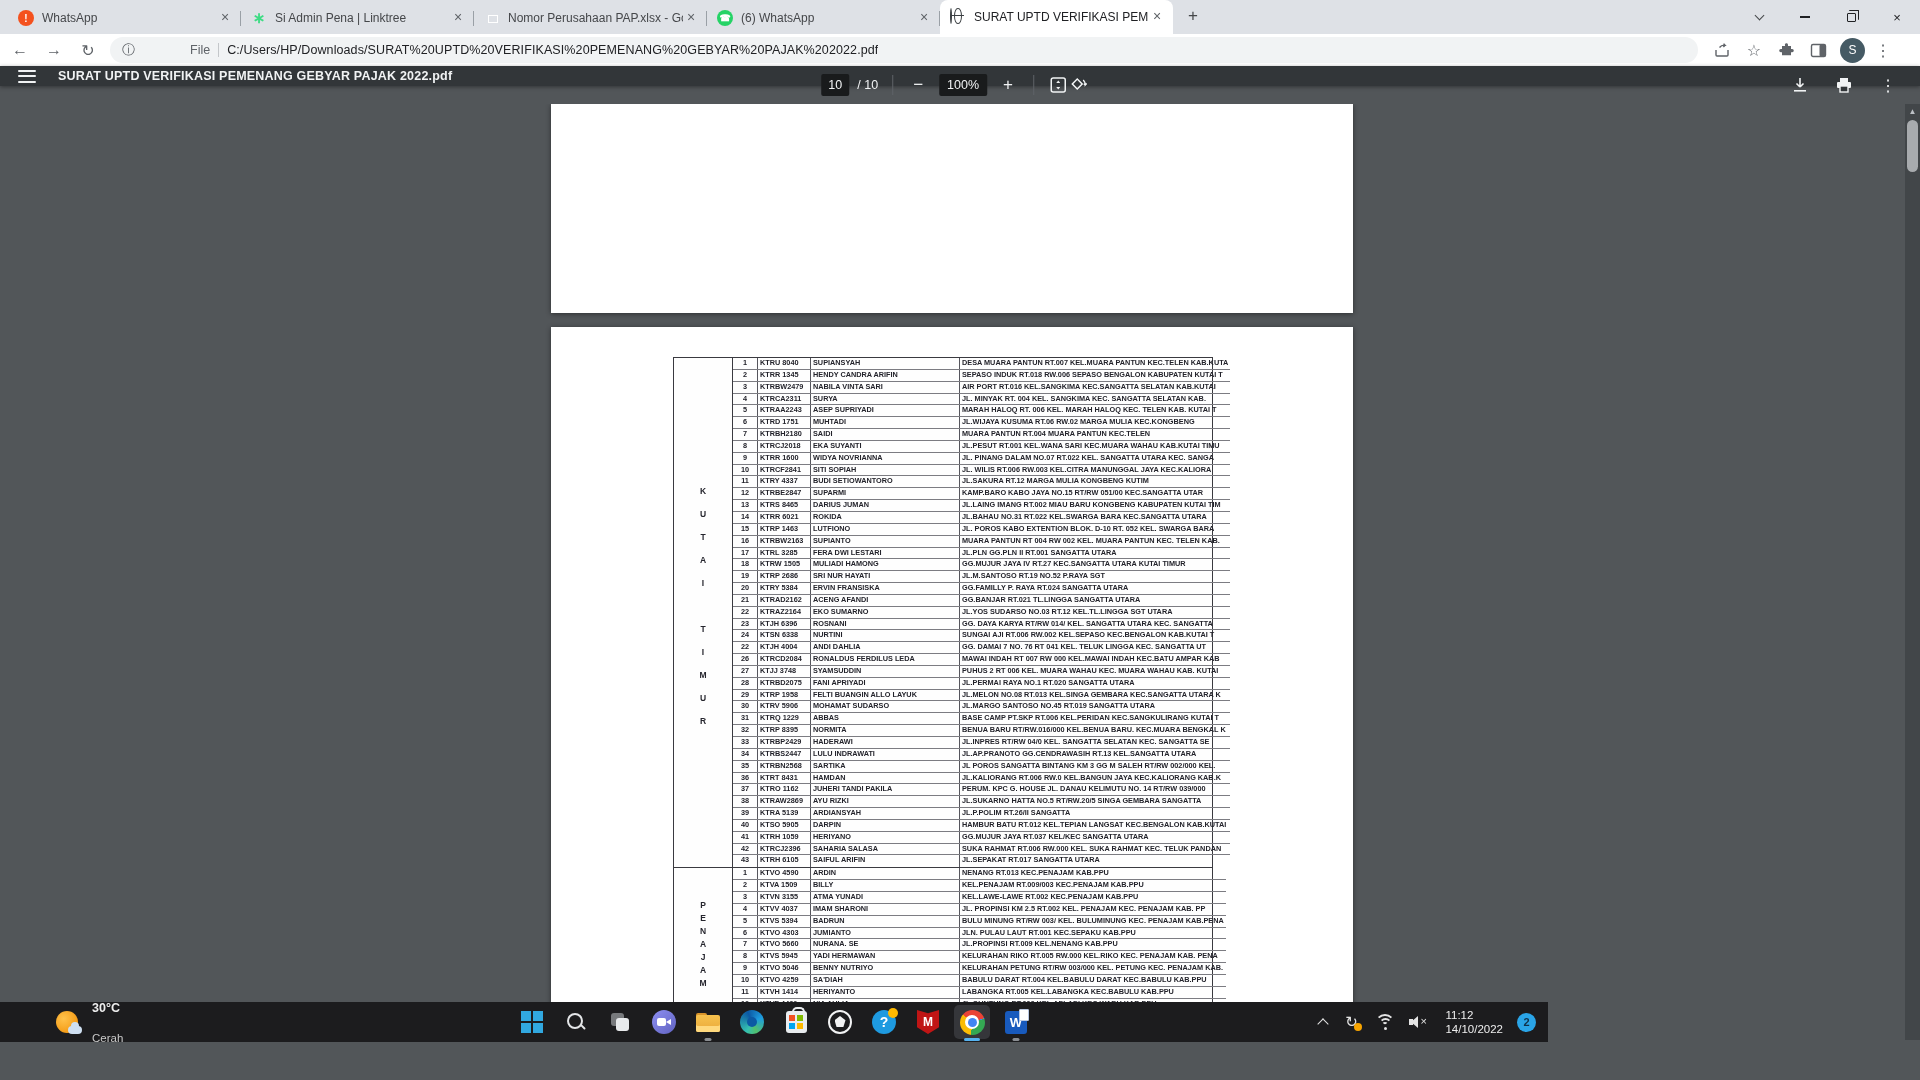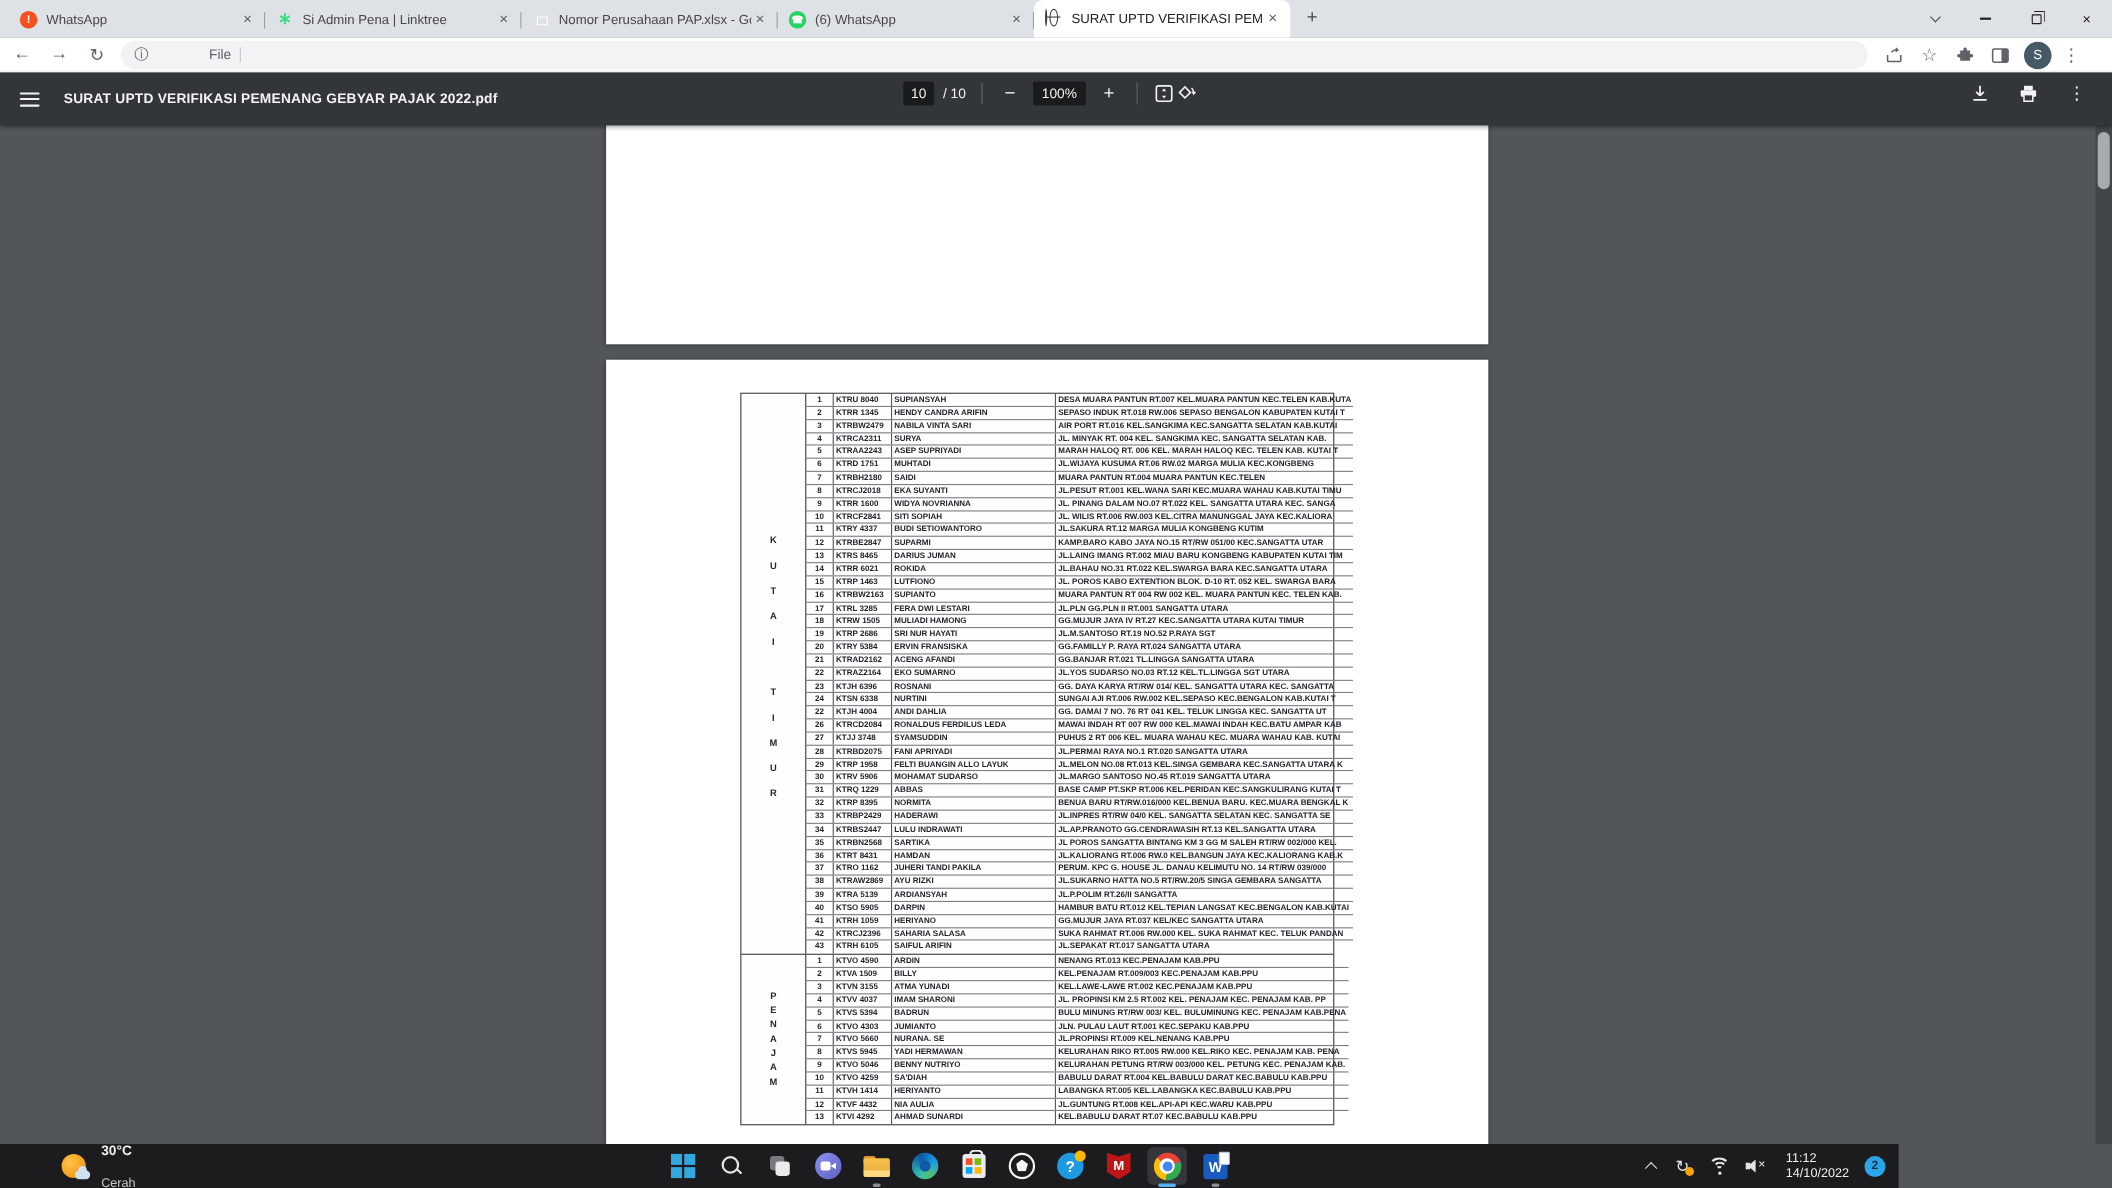--- a/index.html
+++ b/index.html
@@ -41,21 +41,21 @@
   .urlbar .info { color:#5f6368; font-size:13px; margin-right:7px; }
   .urlbar .scheme { color:#5f6368; margin-right:8px;margin-left:48px; }
   .urlbar .div { width:1px; height:14px; background:#c4c7ca; margin-right:8px; }
   .urlbar .url { white-space:nowrap; overflow:hidden; letter-spacing:.1px; }
   .nav-right { display:flex; align-items:center; margin-left:6px; }
   .nav-right .navico { margin-left:4px; }
   .avatar { width:25px; height:25px; border-radius:50%; background:#455a64; color:#fff; font-size:12px; display:flex; align-items:center; justify-content:center; margin-left:8px; }
   .share-svg, .puzzle-svg, .panel-svg { display:block; }
 
   
-  .pdfbar { position:absolute; top:66px; left:0; width:1920px; height:48px; background:#323639; display:flex; align-items:center; color:#f1f3f4; box-shadow:0 1px 4px rgba(0,0,0,.4); z-index:3; }
+  .pdfbar { position:absolute; top:66px; left:0; width:1920px; height:20px; background:#323639; display:flex; align-items:center; color:#f1f3f4; box-shadow:0 1px 4px rgba(0,0,0,.4); z-index:3; }
   .hamburger { width:18px; margin-left:18px; display:flex; flex-direction:column; gap:3.5px; }
   .hamburger span { height:2px; background:#f1f3f4; border-radius:1px; }
   .doc-title { margin-left:22px; font-size:12.5px; font-weight:bold; letter-spacing:.2px; white-space:nowrap; }
   .pdf-center { position:absolute; left:50%; top:0; height:38px; transform:translateX(-52%); display:flex; align-items:center; font-size:12.5px; }
   .pagebox { background:#191b1c; min-width:28px; height:22px; display:flex; align-items:center; justify-content:center; padding:0 5px; border-radius:2px; }
   .pagecount { margin-left:8px; white-space:nowrap; }
   .vdiv { width:1px; height:20px; background:#5f6368; margin:0 14px; }
   .zoomtool { font-size:17px; width:22px; text-align:center; }
   .zoombox { background:#191b1c; height:22px; padding:0 8px; display:flex; align-items:center; border-radius:2px; margin:0 10px; }
   .pdf-right { position:absolute; right:0; top:0; height:38px; display:flex; align-items:center; gap:24px; padding-right:22px; }
@@ -80,21 +80,21 @@
   .trows { flex:1; display:flex; flex-direction:column; }
   .trow { display:flex; height:11.85px; border-bottom:1px solid #7c7c82; }
   .trow:last-child { border-bottom:none; }
   .tcell { font-size:7.3px; font-weight:bold; color:#23232b; line-height:10.5px; white-space:nowrap; overflow:hidden; padding:0 2px; border-right:1px solid #55555c; }
   .tno { flex:0 0 25px; text-align:center; }
   .tcode { flex:0 0 53px; }
   .tname { flex:0 0 149px; }
   .taddr { flex:1; border-right:none; }
 
   
-  .taskbar { position:absolute; top:1040px; left:0; width:1726px; height:40px; background:#1c1c1e; display:flex; align-items:center; }
+  .taskbar { position:absolute; top:1002px; left:0; width:1548px; height:40px; background:#1c1c1e; display:flex; align-items:center; }
   .weather { position:absolute; left:0; top:0; height:40px; display:flex; align-items:center; padding-left:55px; }
   .sunicon { position:relative; width:27px; height:27px; }
   .sunicon .sun { position:absolute; left:1px; top:2px; width:22px; height:22px; border-radius:50%; background:radial-gradient(circle at 35% 35%, #ffc24b, #f08c00); }
   .sunicon .cloud { position:absolute; right:0; bottom:2px; width:14px; height:8px; background:#cfe0f2; border-radius:8px; }
   .sunicon .cloud::before { content:""; position:absolute; left:3px; top:-4px; width:8px; height:8px; border-radius:50%; background:#cfe0f2; }
   .wtext { margin-left:10px; color:#eee; }
   .wtemp { font-size:12.5px; font-weight:bold; }
   .wcond { font-size:11.5px; color:#c9c9c9; margin-top:17px; }
   .tbicons { margin:0 auto; display:flex; align-items:center; height:40px; }
   .tbslot { position:relative; width:44px; height:40px; display:flex; align-items:center; justify-content:center; }
@@ -208,20 +208,21 @@
   </div>
 
   <div class="navbar">
     <div class="navico">←</div>
     <div class="navico">→</div>
     <div class="navico">↻</div>
     <div class="urlbar">
       <span class="info">ⓘ</span>
       <span class="scheme">File</span>
       <span class="div"></span>
+      <span class="url">C:/Users/HP/Downloads/SURAT%20UPTD%20VERIFIKASI%20PEMENANG%20GEBYAR%20PAJAK%202022.pdf</span>
     </div>
     <div class="nav-right">
       <div class="navico">
         <svg class="share-svg" width="16" height="16" viewBox="0 0 16 16">
             <path d="M2 8v5a1 1 0 0 0 1 1h10a1 1 0 0 0 1-1V8" fill="none" stroke="#5f6368" stroke-width="1.4"></path>
             <path d="M5.5 5.5C7 3.5 9 3 11 3.2L9.6 1.6M11 3.2 9.4 5" fill="none" stroke="#5f6368" stroke-width="1.4"></path>
           </svg>
       </div>
       <div class="navico">☆</div>
       <div class="navico">

